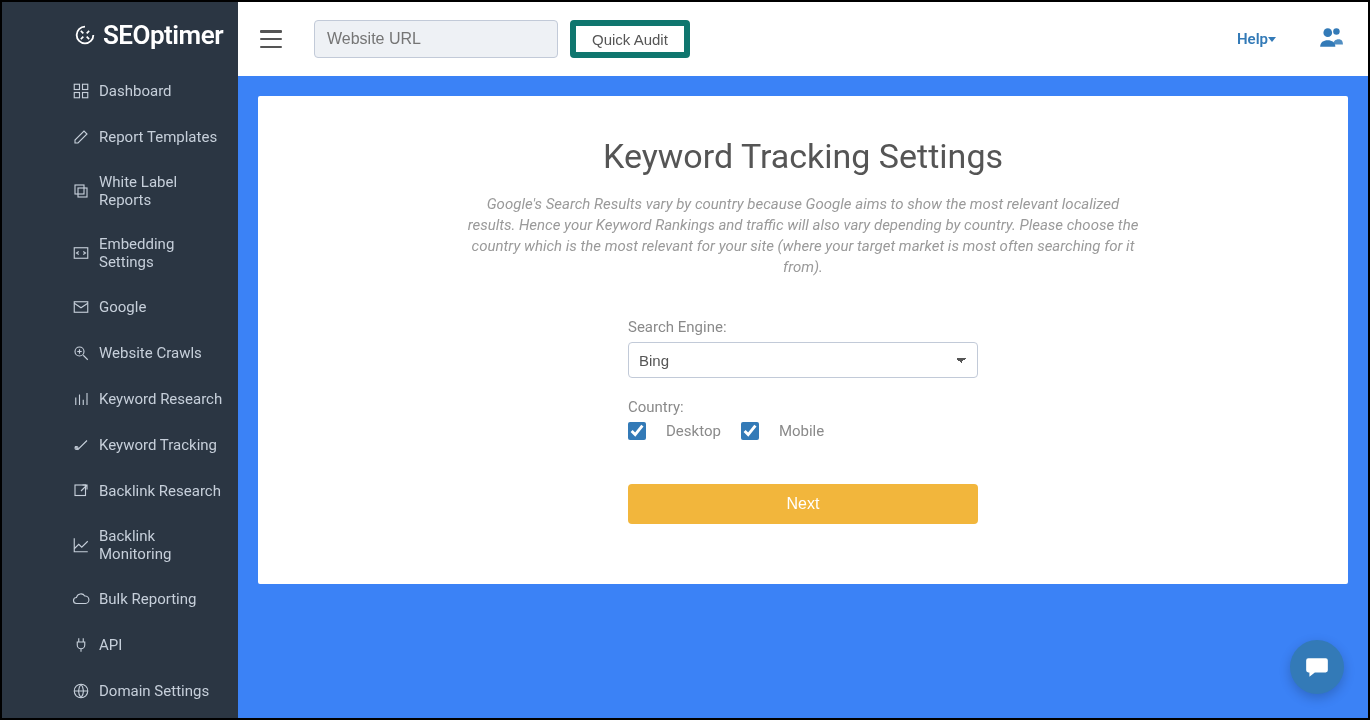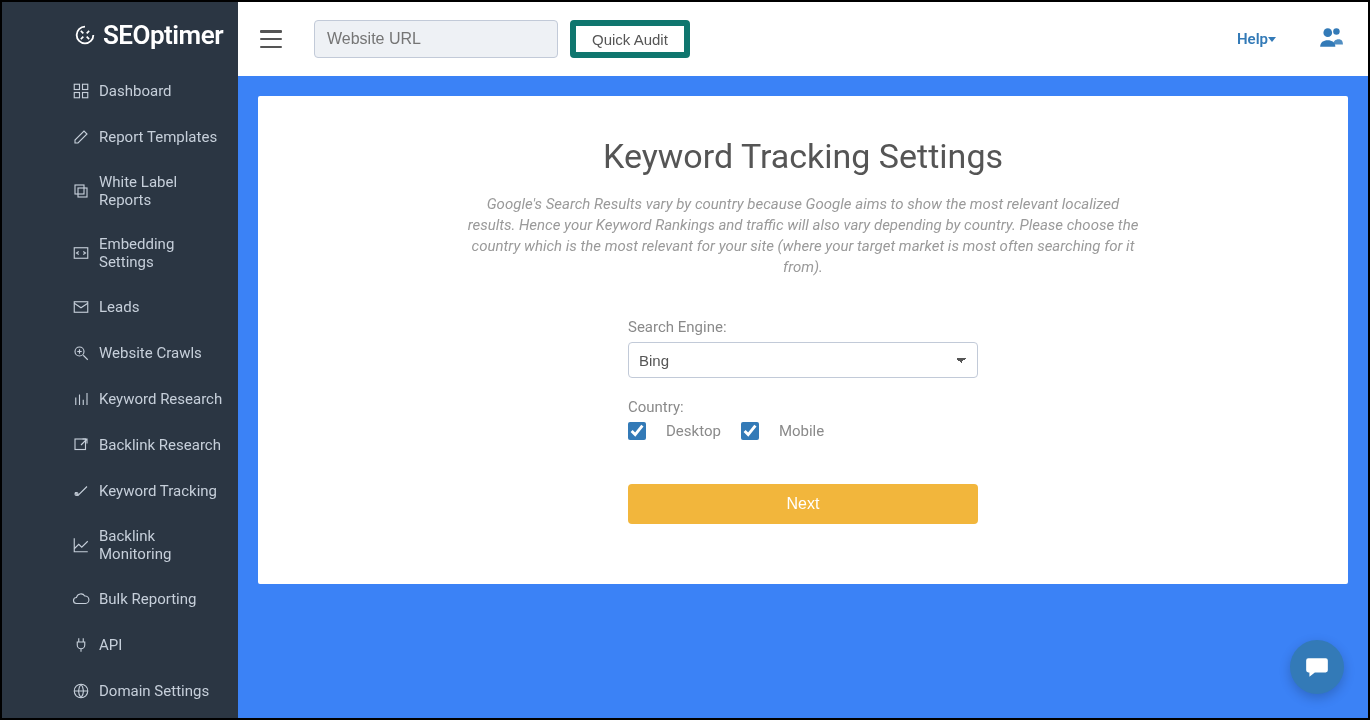--- a/index.html
+++ b/index.html
@@ -92,21 +92,21 @@
         </span>
         <span>Embedding Settings</span>
       </li>
       <li class="nav-item">
         <span class="nav-icon">
           <svg viewBox="0 0 24 24" width="18" height="18">
             <rect x="3" y="5" width="18" height="14"></rect>
             <path d="M3 7l9 6 9-6"></path>
           </svg>
         </span>
-        <span>Leads</span>
+        <span>Google</span>
       </li>
       <li class="nav-item">
         <span class="nav-icon">
           <svg viewBox="0 0 24 24" width="18" height="18">
             <circle cx="10" cy="10" r="6"></circle>
             <line x1="15" y1="15" x2="21" y2="21"></line>
             <line x1="7" y1="10" x2="13" y2="10"></line>
             <line x1="10" y1="7" x2="10" y2="13"></line>
           </svg>
         </span>
@@ -119,34 +119,34 @@
             <line x1="10" y1="20" x2="10" y2="6"></line>
             <line x1="15" y1="20" x2="15" y2="13"></line>
             <line x1="20" y1="20" x2="20" y2="4"></line>
           </svg>
         </span>
         <span>Keyword Research</span>
       </li>
       <li class="nav-item">
         <span class="nav-icon">
           <svg viewBox="0 0 24 24" width="18" height="18">
+            <path d="M4 14l4 4L20 6"></path>
+            <circle cx="6" cy="16" r="2"></circle>
+          </svg>
+        </span>
+        <span>Keyword Tracking</span>
+      </li>
+      <li class="nav-item">
+        <span class="nav-icon">
+          <svg viewBox="0 0 24 24" width="18" height="18">
             <rect x="4" y="4" width="14" height="14"></rect>
             <path d="M14 4h6v6M20 4l-8 8"></path>
           </svg>
         </span>
         <span>Backlink Research</span>
-      </li>
-      <li class="nav-item">
-        <span class="nav-icon">
-          <svg viewBox="0 0 24 24" width="18" height="18">
-            <path d="M4 14l4 4L20 6"></path>
-            <circle cx="6" cy="16" r="2"></circle>
-          </svg>
-        </span>
-        <span>Keyword Tracking</span>
       </li>
       <li class="nav-item">
         <span class="nav-icon">
           <svg viewBox="0 0 24 24" width="18" height="18">
             <polyline points="3 17 9 11 13 15 21 7"></polyline>
             <path d="M3 3v18h18"></path>
           </svg>
         </span>
         <span>Backlink Monitoring</span>
       </li>

